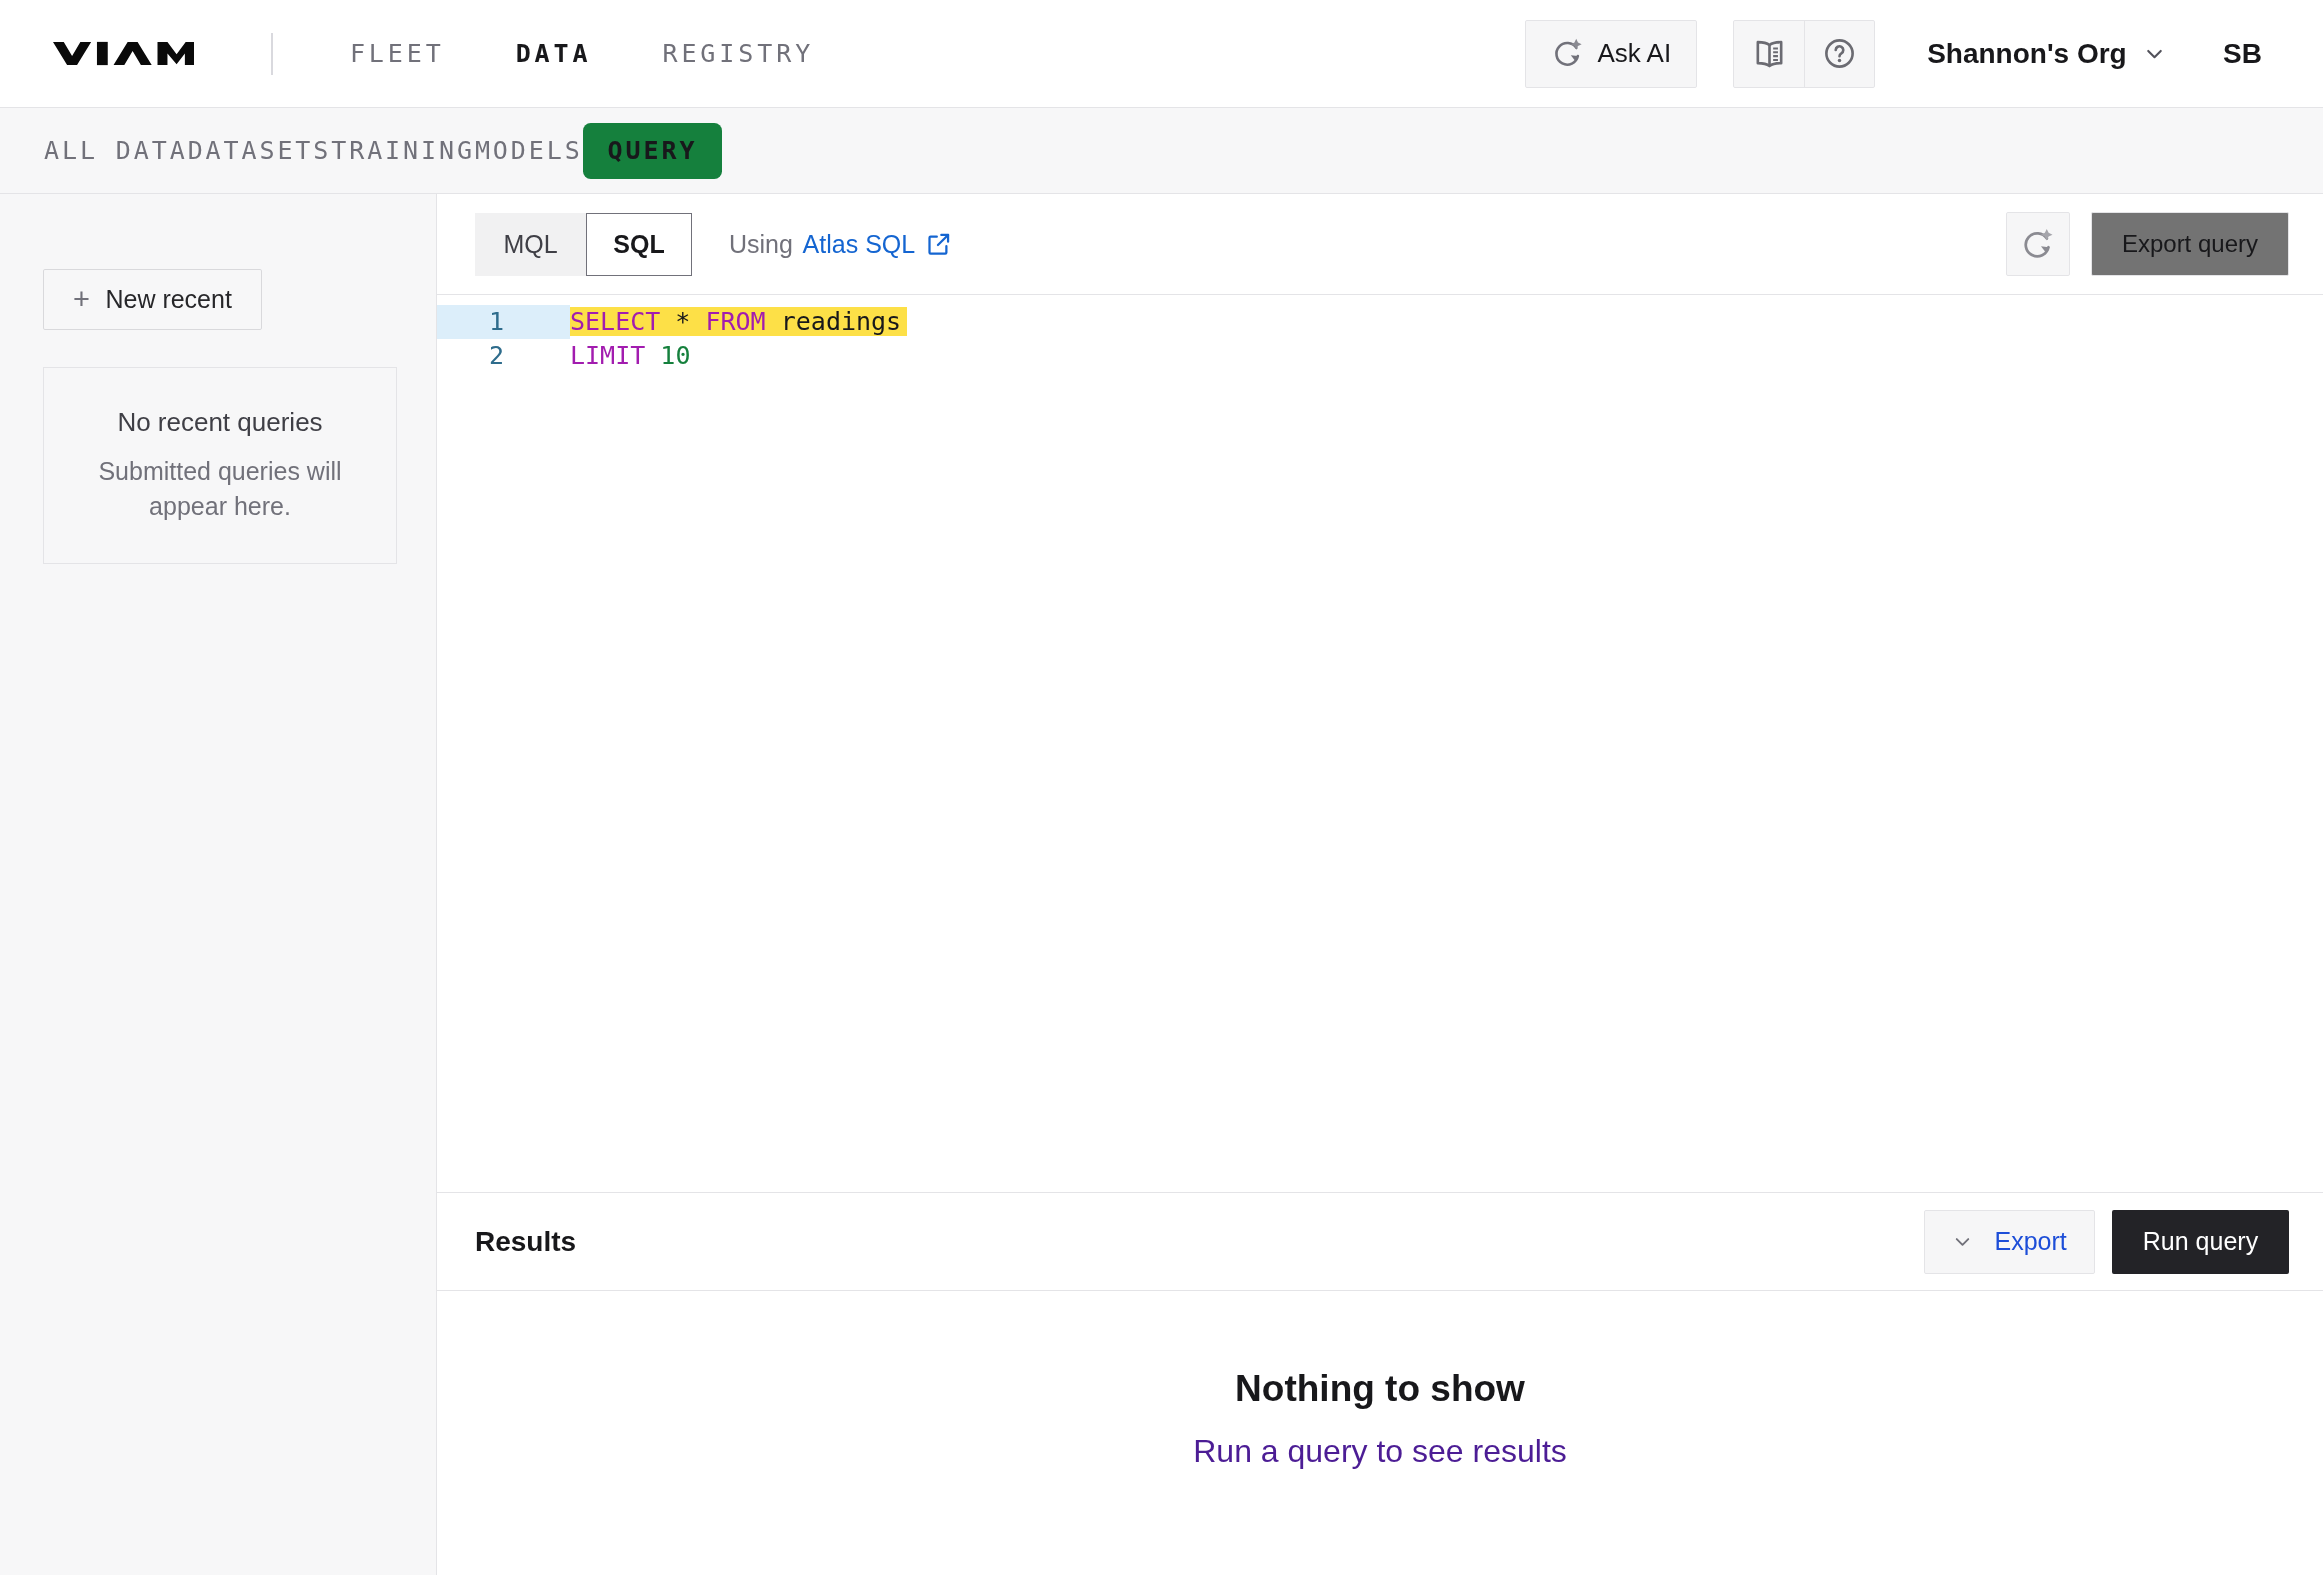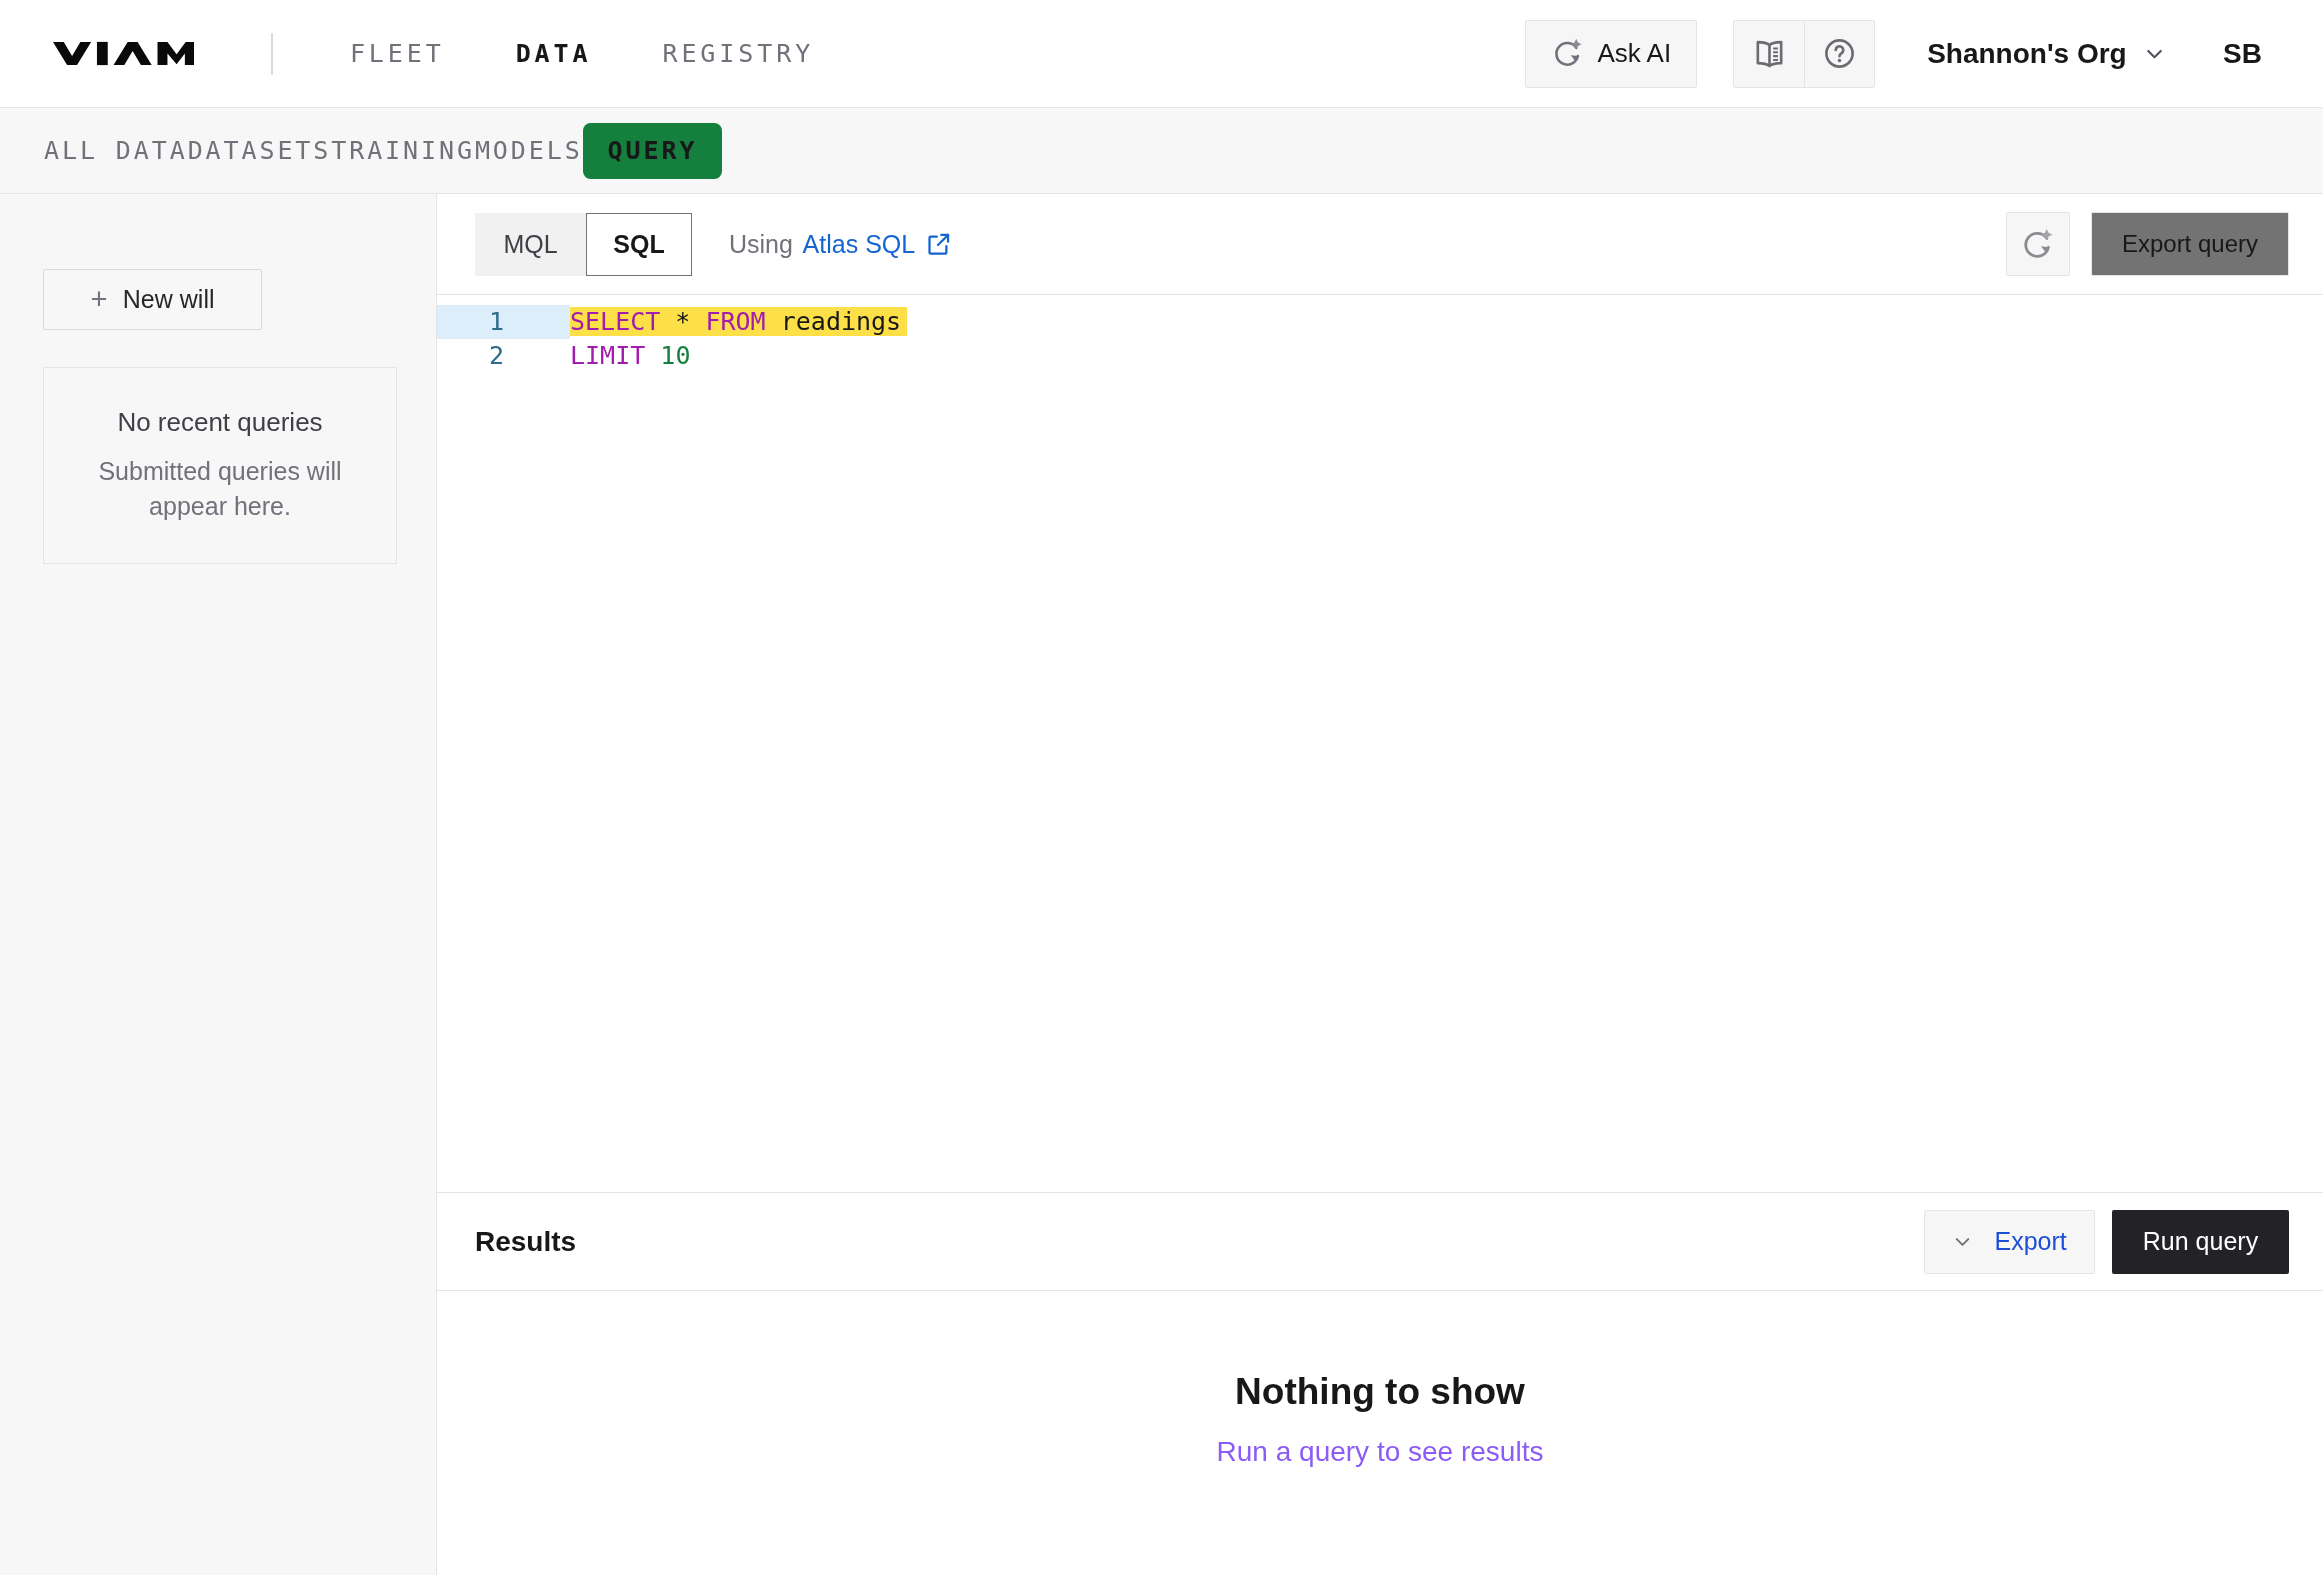--- a/index.html
+++ b/index.html
@@ -173,21 +173,21 @@
     margin-left:17.4px; height:64px; width:177px;
     background:#232327; color:#ffffff; border:none; border-radius:1.9px;
     font-size:25px; cursor:pointer; display:flex; align-items:center; justify-content:center;
     font-family:"Liberation Sans", sans-serif;
   }
   .results-empty {
     flex:none; height:284px; display:flex; flex-direction:column;
     align-items:center; justify-content:center; padding-bottom:28px;
   }
   .results-empty-title { font-size:37px; font-weight:bold; color:#18181b; }
-  .results-empty-body { margin-top:23px; font-size:28px; color:#8b5cf6; }
+  .results-empty-body { margin-top:23px; font-size:32px; color:#4c1d95; }
 
   svg { display:block; }
 </style>
 </head>
 <body>
 
 <div class="app">
 
   <header class="top-header">
     <div class="logo-wrap">
@@ -262,21 +262,21 @@
     <span class="tab-item">MODELS</span>
     <span class="tab-item active">QUERY</span>
   </nav>
 
   <div class="content">
 
     <aside class="sidebar">
 
       <button class="new-query-btn">
         <span class="plus">+</span>
-        <span>New will</span>
+        <span>New recent</span>
       </button>
 
       <div class="empty-queries-box">
         <div class="empty-queries-title">No recent queries</div>
         <div class="empty-queries-body">Submitted queries will appear here.</div>
       </div>
     </aside>
 
     <section class="main">
 

